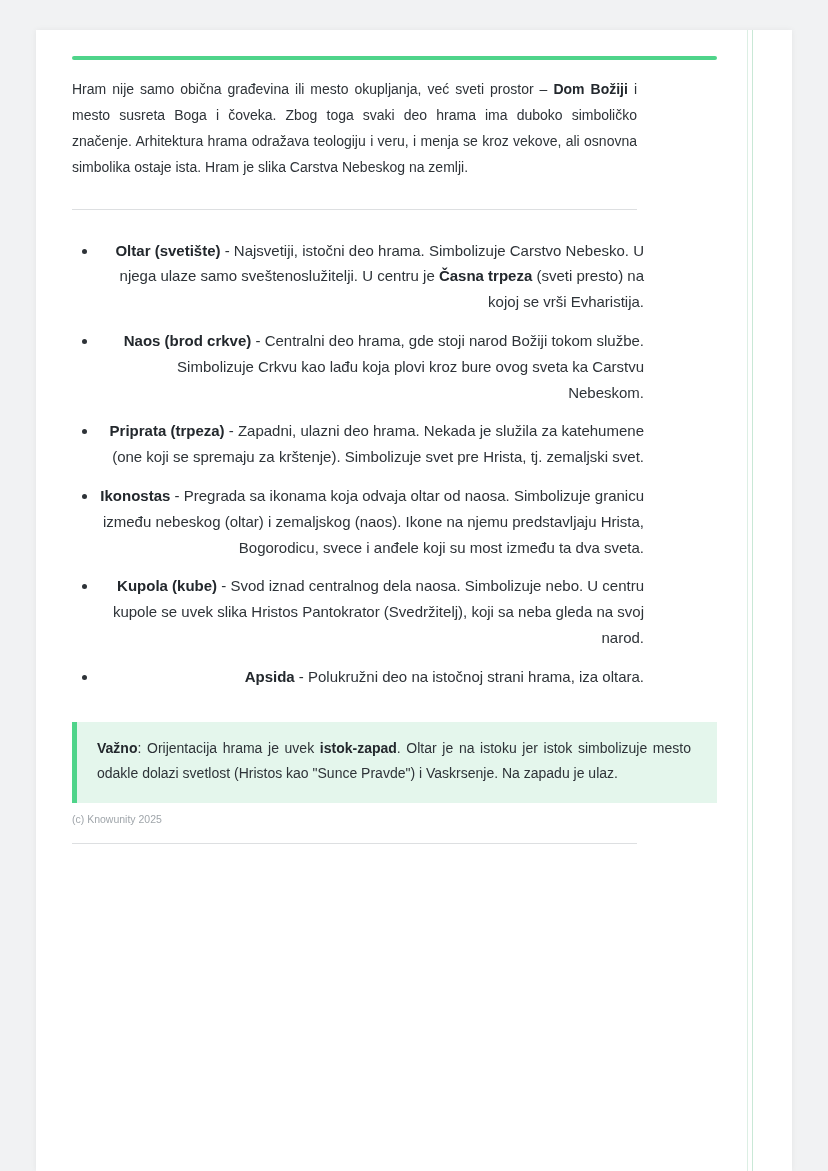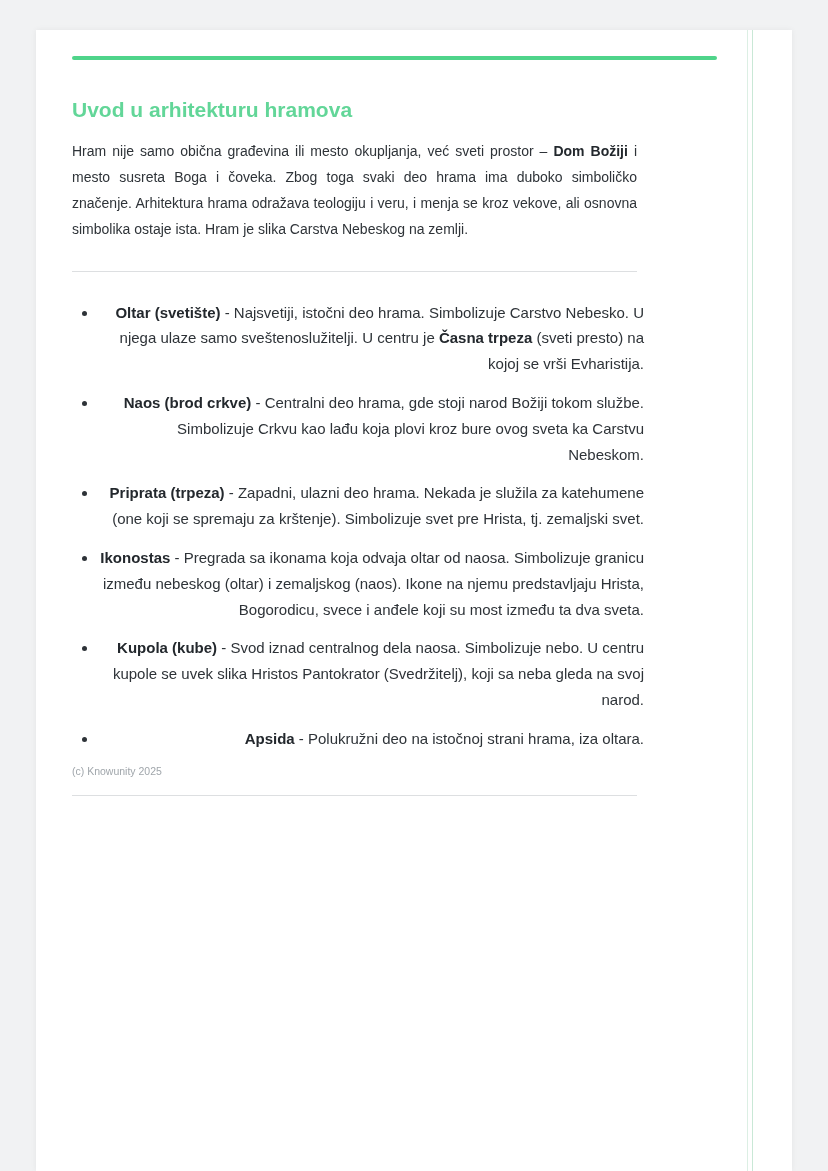--- a/index.html
+++ b/index.html
@@ -105,37 +105,39 @@
 </head>
 <body>
 
 <div class="sheet">
 
   <div class="margin-lines"></div>
 
 
   <div class="title-rule"></div>
 
-  <h2 class="section-heading">Uvod u arhitekturu hramova</h2>
 
   <p class="para justify"><span>Hram nije samo obična građevina ili mesto okupljanja, već sveti prostor – </span><strong>Dom Božiji</strong><span> i mesto susreta Boga i čoveka. Zbog toga svaki deo hrama ima duboko simboličko značenje. Arhitektura hrama odražava teologiju i veru, i menja se kroz vekove, ali osnovna simbolika ostaje ista. Hram je slika Carstva Nebeskog na zemlji.</span></p>
 
   <hr class="divider">
 
 
 
   <ul class="terms-list">
       <li><strong>Oltar (svetište)</strong><span> - Najsvetiji, istočni deo hrama. Simbolizuje Carstvo Nebesko. U njega ulaze samo sveštenoslužitelji. U centru je </span><strong>Časna trpeza</strong><span> (sveti presto) na kojoj se vrši Evharistija.</span></li>
       <li><strong>Naos (brod crkve)</strong><span> - Centralni deo hrama, gde stoji narod Božiji tokom službe. Simbolizuje Crkvu kao lađu koja plovi kroz bure ovog sveta ka Carstvu Nebeskom.</span></li>
       <li><strong>Priprata (trpeza)</strong><span> - Zapadni, ulazni deo hrama. Nekada je služila za katehumene (one koji se spremaju za krštenje). Simbolizuje svet pre Hrista, tj. zemaljski svet.</span></li>
       <li><strong>Ikonostas</strong><span> - Pregrada sa ikonama koja odvaja oltar od naosa. Simbolizuje granicu između nebeskog (oltar) i zemaljskog (naos). Ikone na njemu predstavljaju Hrista, Bogorodicu, svece i anđele koji su most između ta dva sveta.</span></li>
       <li><strong>Kupola (kube)</strong><span> - Svod iznad centralnog dela naosa. Simbolizuje nebo. U centru kupole se uvek slika Hristos Pantokrator (Svedržitelj), koji sa neba gleda na svoj narod.</span></li>
       <li><strong>Apsida</strong><span> - Polukružni deo na istočnoj strani hrama, iza oltara.</span></li>
     </ul>
 
+  <div class="callout">
+    <p class="para justify"><strong>Važno</strong><span>: Orijentacija hrama je uvek </span><strong>istok-zapad</strong><span>. Oltar je na istoku jer istok simbolizuje mesto odakle dolazi svetlost (Hristos kao "Sunce Pravde") i Vaskrsenje. Na zapadu je ulaz.</span></p>
+  </div>
 
   <div class="footer-row">
     <span>(c) Knowunity 2025</span>
   </div>
 
   <hr class="divider bottom">
 
 </div>
 
 </body></html>

